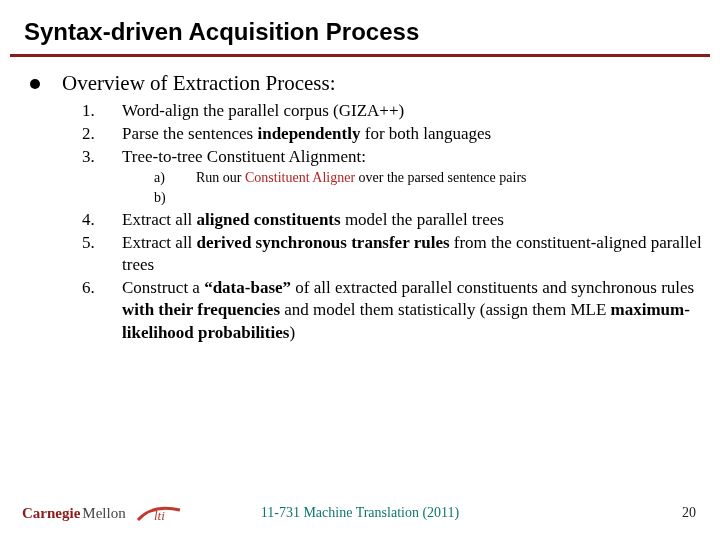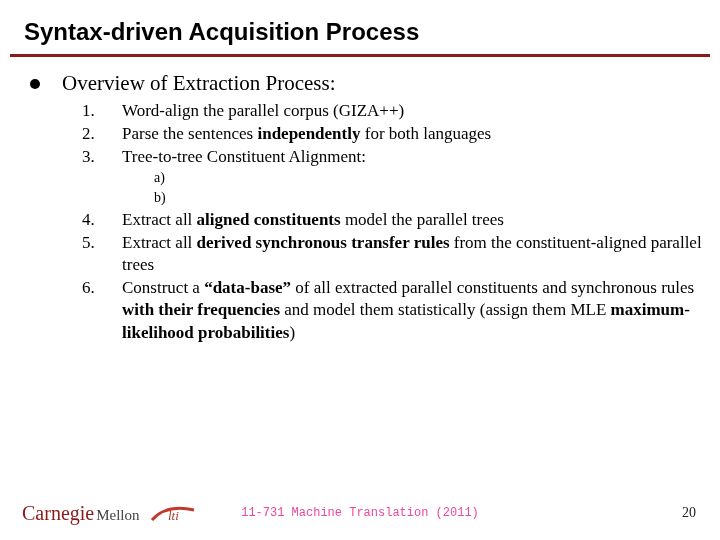--- a/index.html
+++ b/index.html
@@ -85,37 +85,37 @@
   }
   .logo-cm {
     margin-left: 22px;
     font-family: Georgia, serif;
     font-size: 15px;
     color: #333;
     display: flex;
     align-items: baseline;
     gap: 2px;
   }
-  .cm-c { font-weight: normal; color: #8a1a1a; font-size: 20px; }
+  .cm-c { font-weight: bold; color: #8a1a1a; font-size: 15px; }
   .cm-rest { color: #444; }
   .lti-swoosh {
     width: 46px;
     height: 26px;
     margin-left: 10px;
     display: flex;
     align-items: center;
     justify-content: center;
   }
   .footer-text {
     position: absolute;
     left: 50%;
     transform: translateX(-50%);
-    font-size: 12px;
-    font-family: Liberation Mono, monospace;
-    color: #ec4899;
+    font-size: 14px;
+    font-family: Liberation Serif, serif;
+    color: #0f766e;
   }
   .slide-num {
     position: absolute;
     right: 24px;
     font-size: 14px;
     font-family: Georgia, serif;
     color: #222;
   }
 </style>
 </head>
@@ -145,20 +145,23 @@
     </div>
 
     <div class="num-item">
       <span class="num">3.</span>
       <span class="txt">Tree-to-tree Constituent Alignment:</span>
     </div>
 
     <div class="sub-area">
       <div class="sub-item">
         <span class="sn">a)</span>
+        <span>
+          <span>Run our </span><span class="red">Constituent Aligner</span><span> over the parsed sentence pairs</span>
+        </span>
       </div>
       <div class="sub-item">
         <span class="sn">b)</span>
       </div>
     </div>
 
     <div class="num-item">
       <span class="num">4.</span>
       <span class="txt">
         <span>Extract all </span><span class="bold">aligned constituents</span><span> model the parallel trees</span>

